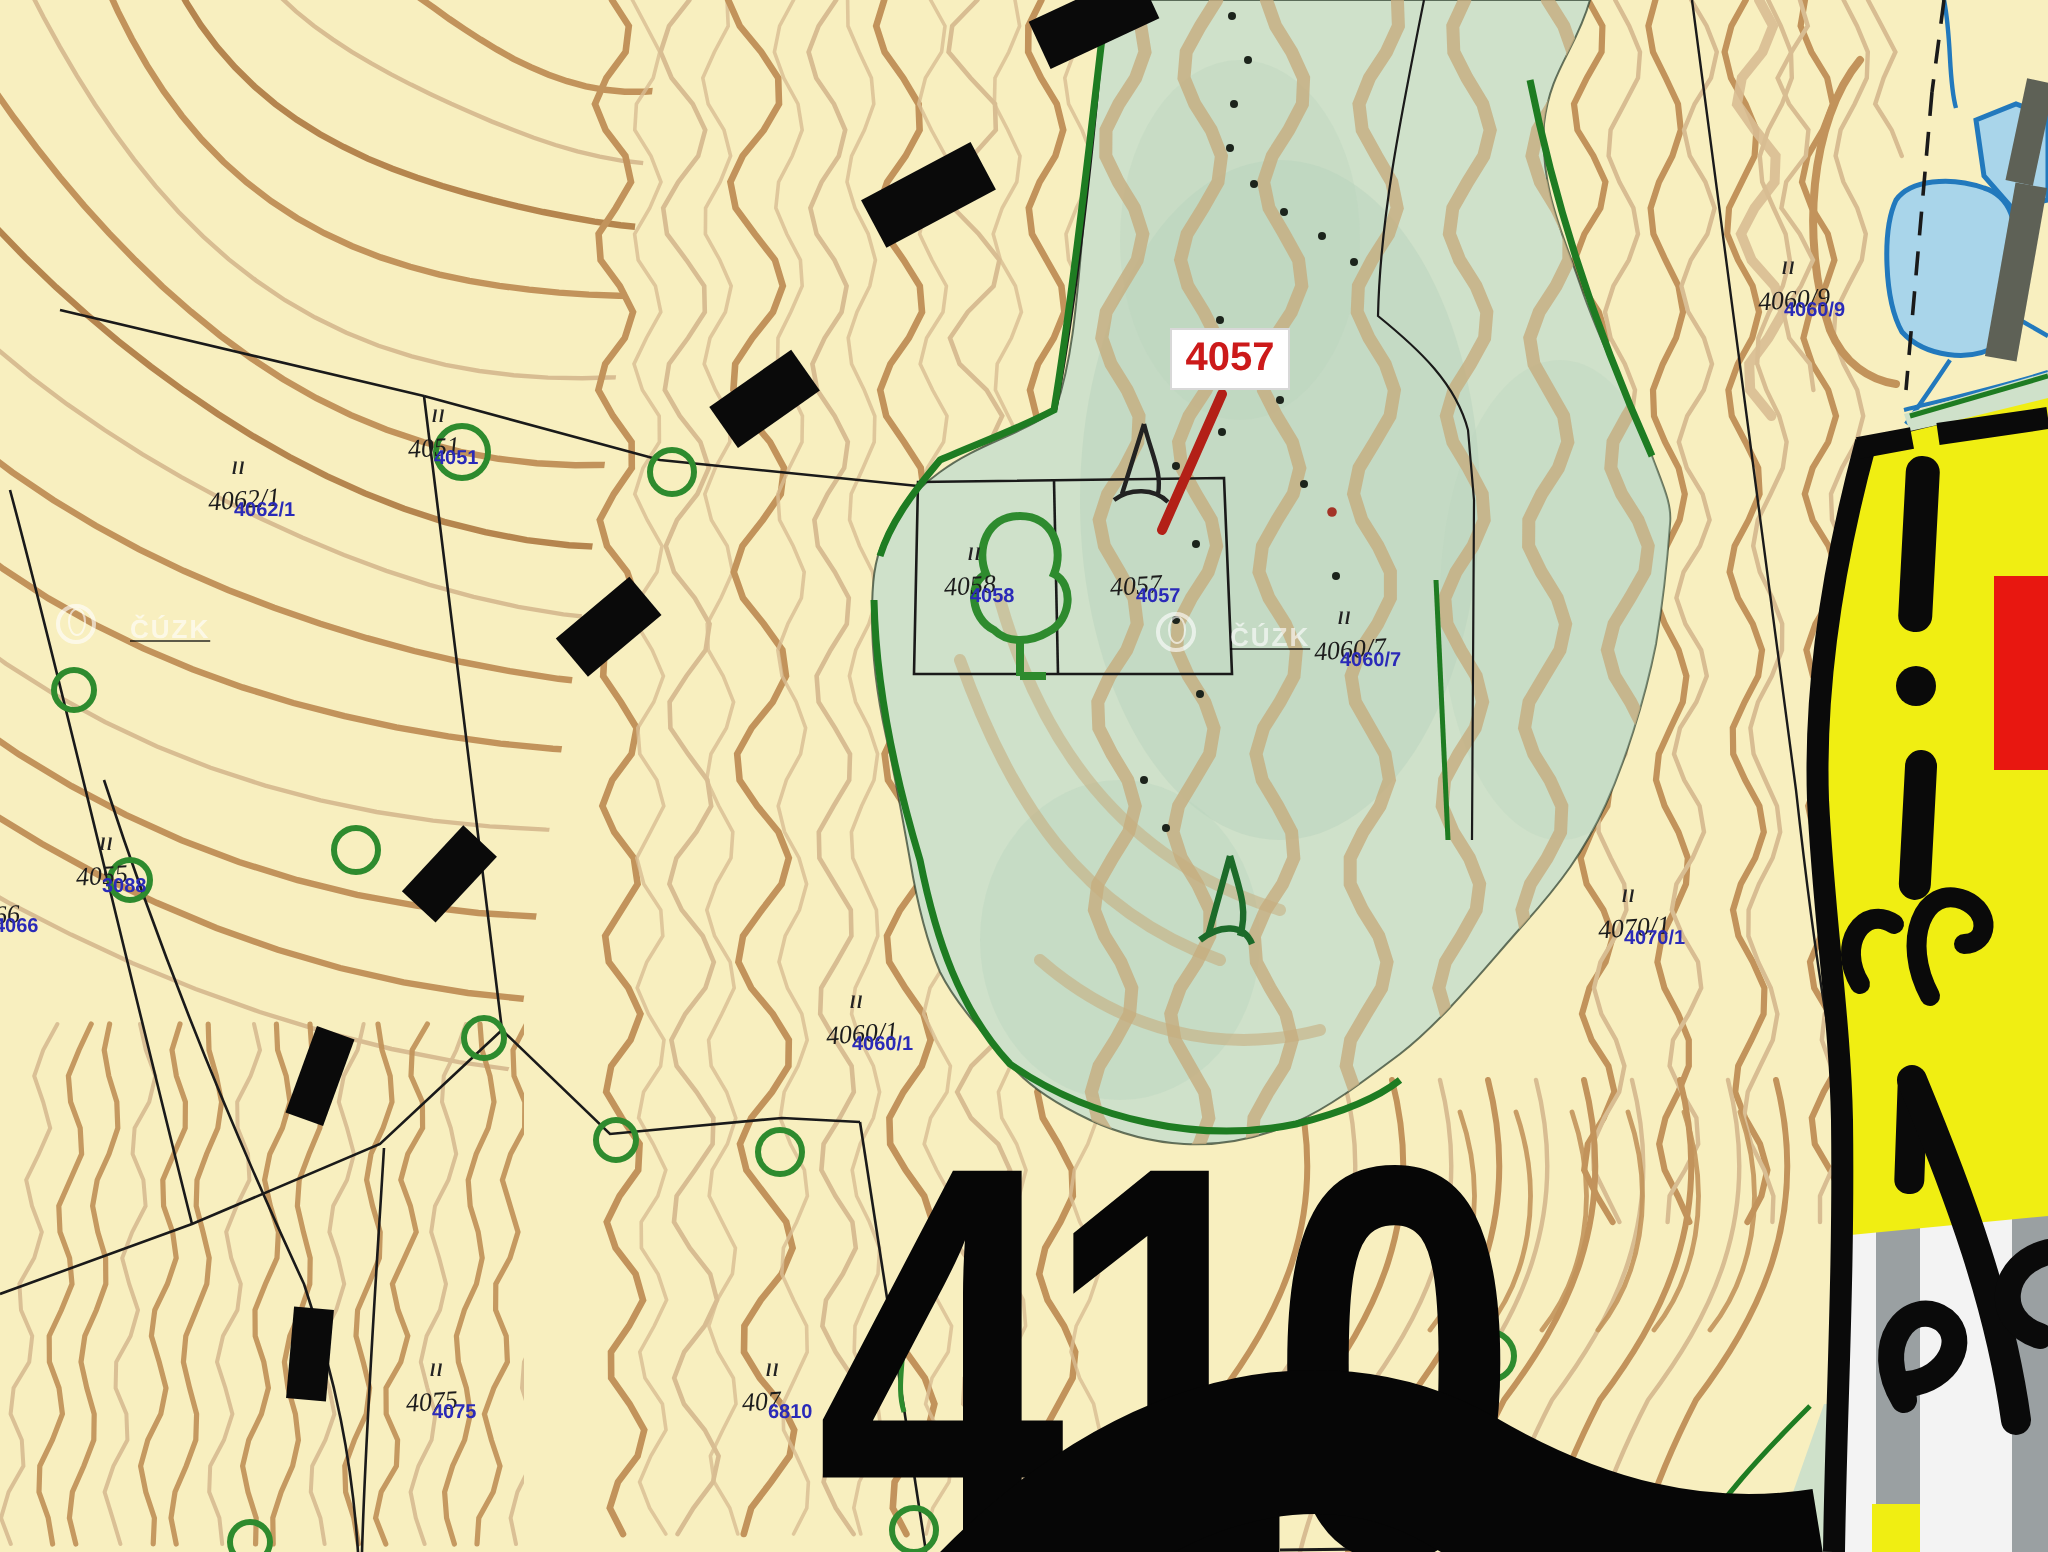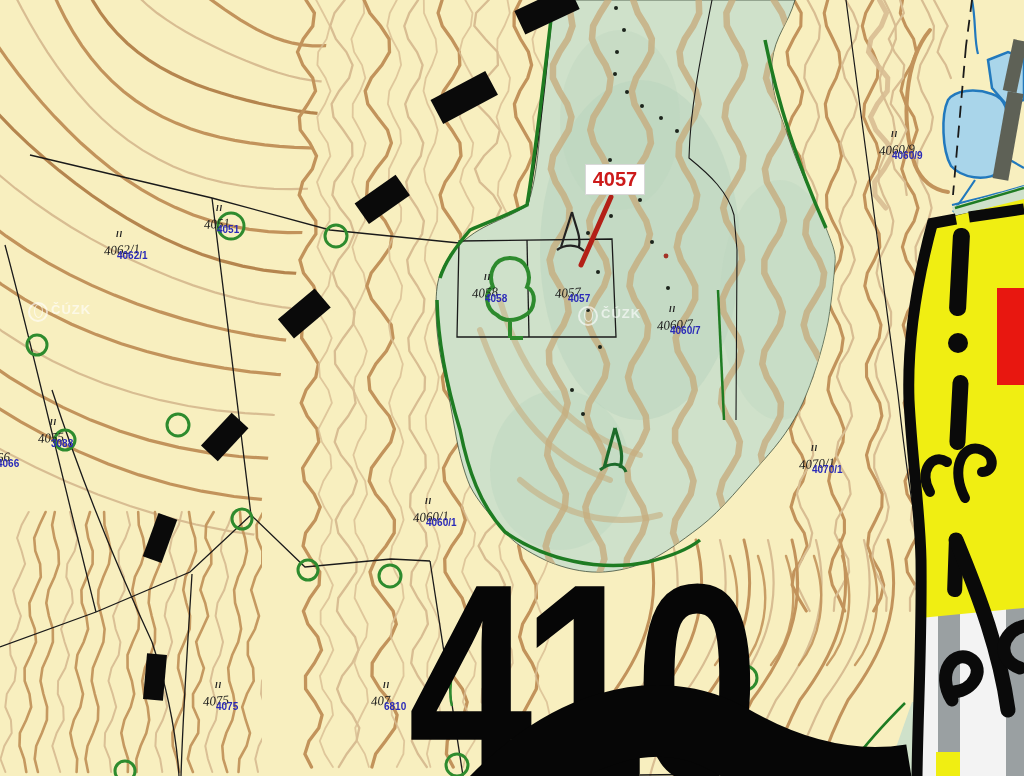--- a/index.html
+++ b/index.html
@@ -9,21 +9,21 @@
   #map-svg{z-index:1;}
   #labels{position:absolute;left:0;top:0;width:1024px;height:776px;z-index:2;pointer-events:none;}
   .parcel{position:absolute;}
   .p-marker{position:absolute;font:italic bold 9px "Liberation Serif",serif;color:#222;letter-spacing:1px;}
   .p-black{position:absolute;font:italic 13px "Liberation Serif",serif;color:#1c1c1c;white-space:nowrap;transform:rotate(-4deg);}
   .p-blue{position:absolute;font:bold 10px "Liberation Sans",sans-serif;color:#2a2ab8;white-space:nowrap;}
   #top-svg{z-index:3;pointer-events:none;}
   #callout{position:absolute;left:585px;top:164px;width:58px;height:29px;background:#ffffff;
            border:1px solid #d8d8d8;z-index:4;display:flex;align-items:center;justify-content:center;
            font:bold 20px "Liberation Sans",sans-serif;color:#cc1a1a;}
-  .watermark{position:absolute;z-index:5;display:flex;align-items:flex-start;gap:3px;opacity:.62;}
+  .watermark{position:absolute;z-index:5;display:flex;align-items:flex-end;gap:17px;opacity:.62;text-decoration:underline;}
   .wm-globe{width:16px;height:16px;border:2px solid #ffffff;border-radius:50%;position:relative;}
   .wm-globe:before{content:"";position:absolute;left:50%;top:0;width:7px;height:12px;margin-left:-4px;
            border:1.5px solid #fff;border-radius:50%;}
   .wm-text{font:bold 13px "Liberation Sans",sans-serif;color:#ffffff;letter-spacing:1px;}
   #big-number{position:absolute;left:408px;top:542px;z-index:2;pointer-events:none;
            font:bold 280px "Liberation Sans",sans-serif;color:#060606;line-height:1;
            letter-spacing:-14px;transform:scaleX(.80);transform-origin:left top;}
 </style>
 </head>
 <body>

